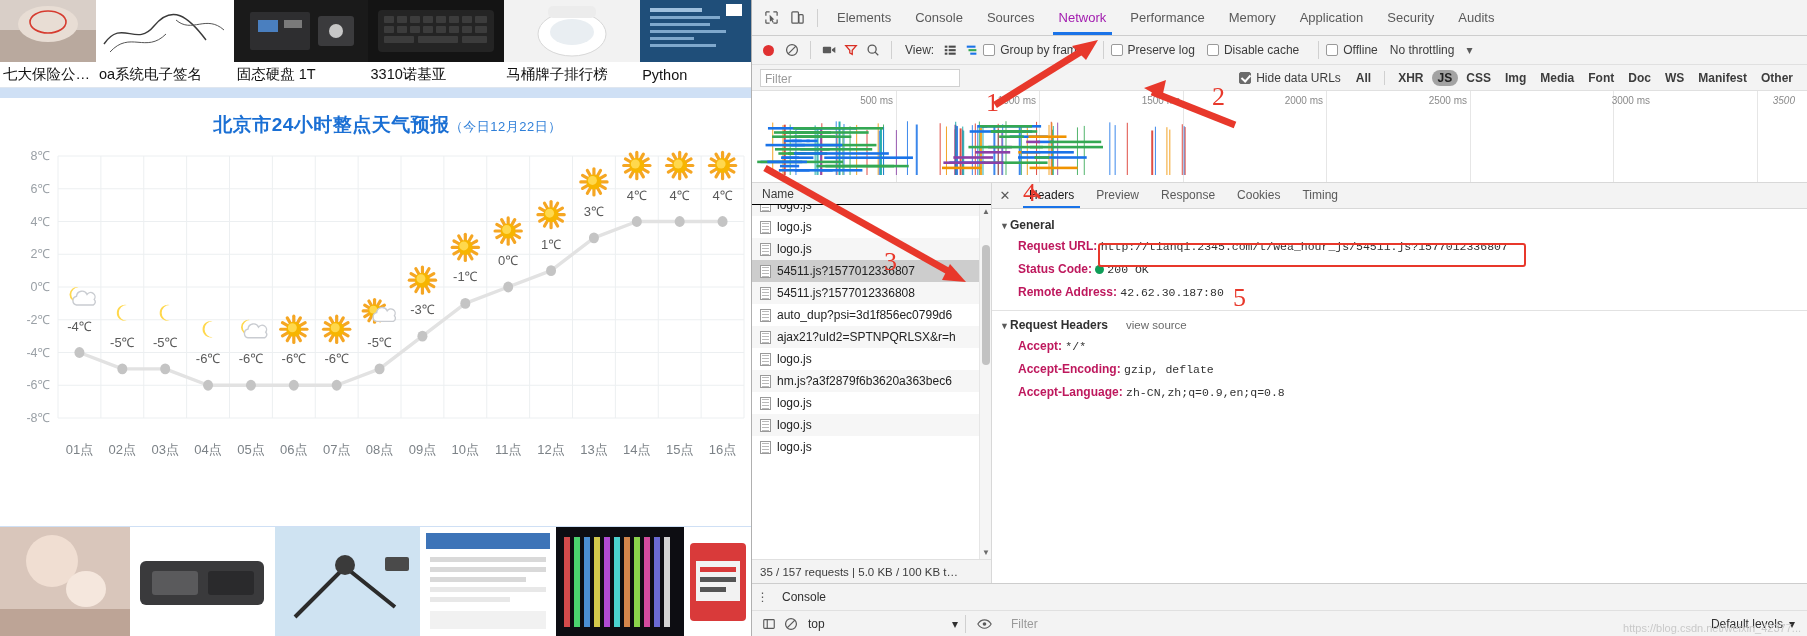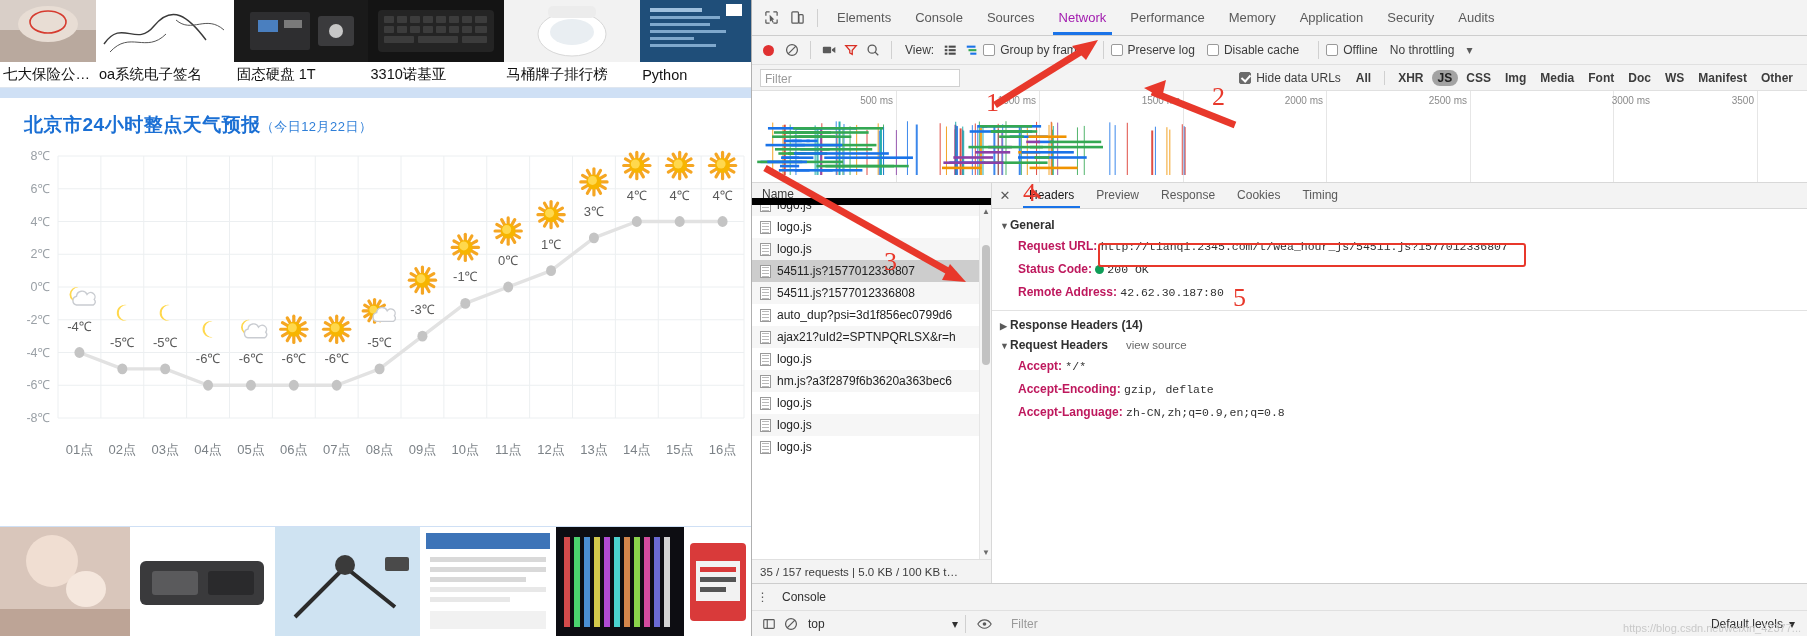--- a/index.html
+++ b/index.html
@@ -20,21 +20,21 @@
   .thumb .ph { width:100%; height:100%; display:block; }
 
   .cardrow { display:flex; height:26px; align-items:center;
              border-bottom:1px solid #dfe6ef; background:#fff; }
   .cardrow .ct { font-size:14.5px; color:#111; white-space:nowrap;
                  overflow:hidden; text-overflow:ellipsis; padding:0 3px; }
 
   .bluebar { height:10px; background:#cfe0f5; }
 
   .wxtitle { padding:14px 0 0 24px; font-size:19px; color:#1a6fd4;
-             font-weight:700; letter-spacing:.5px; }
+             font-weight:700; letter-spacing:.5px;text-align:center; }
   .wxtitle .sub { font-size:13px; font-weight:400; color:#2f7fd8; }
 
   .chartwrap { position:relative; width:752px; height:355px; }
   .chartwrap svg { position:absolute; left:0; top:0; }
 
   .botstrip { position:absolute; left:0; bottom:0; width:752px; height:110px;
               display:flex; border-top:1px solid #cfe0f5; }
   .botstrip .bt { flex:0 0 auto; height:110px; overflow:hidden; position:relative; }
 
   
@@ -86,21 +86,21 @@
   .ov-ticks { position:absolute; inset:0; }
   .ov-tick { position:absolute; top:0; bottom:0; width:1px; background:#e6e6e6; }
   .ov-tlabel { position:absolute; top:4px; font-size:10px; color:#8a8a8a;
                transform:translateX(-100%); padding-right:3px; }
 
   .splitrow { flex:1; display:flex; min-height:0; }
 
   .reqlist { width:240px; background:#fff; border-right:1px solid #d8d8d8;
              display:flex; flex-direction:column; min-height:0; }
   .reqhdr { height:22px; line-height:22px; font-size:12px; color:#3c3c3c;
-            padding-left:10px; border-bottom:7px solid #000000; background:#f3f3f3; }
+            padding-left:10px; border-bottom:1px solid #000000; background:#f3f3f3; }
   .reqscroll { flex:1; overflow:hidden; position:relative; }
   .reqrow { height:22px; display:flex; align-items:center; padding-left:8px;
             font-size:12px; color:#222; white-space:nowrap; }
   .reqrow:nth-child(odd) { background:#f6f6f6; }
   .reqrow.sel { background:#cdcdcd; }
   .jsicon { width:11px; height:13px; margin-right:6px; flex:0 0 auto;
             border:1px solid #9a9a9a; background:#fff; position:relative; }
   .jsicon:before { content:""; position:absolute; left:1px; top:1px; right:1px;
             height:1px; background:#b9b9b9; box-shadow:0 3px 0 #b9b9b9, 0 6px 0 #b9b9b9, 0 9px 0 #b9b9b9; }
   .reqname { overflow:hidden; text-overflow:clip; }
@@ -776,21 +776,21 @@
           <div class="ov-tlabel" style="left: 287px;">1000 ms</div>
           <div class="ov-tick" style="left: 431px;"></div>
           <div class="ov-tlabel" style="left: 431px;">1500 ms</div>
           <div class="ov-tick" style="left: 574px;"></div>
           <div class="ov-tlabel" style="left: 574px;">2000 ms</div>
           <div class="ov-tick" style="left: 718px;"></div>
           <div class="ov-tlabel" style="left: 718px;">2500 ms</div>
           <div class="ov-tick" style="left: 861px;"></div>
           <div class="ov-tlabel" style="left: 901px;">3000 ms</div>
           <div class="ov-tick" style="left: 1005px;"></div>
-          <div class="ov-tlabel" style="left: 1005px;">3500</div>
+          <div class="ov-tlabel" style="left: 1046px; font-style: italic;">3500</div>
         </div>
       <svg id="ovbars" width="1055" height="92" style="position:absolute;left:0;top:0">
           <line x1="225.78257887517148" x2="225.78257887517148" y1="35.60789609053498" y2="84" stroke="#1a73e8" stroke-width="1" opacity="0.85"></line>
           <line x1="205.01234567901236" x2="205.01234567901236" y1="35.06382887517147" y2="84" stroke="#1a73e8" stroke-width="2" opacity="0.85"></line>
           <line x1="269.3449931412894" x2="269.3449931412894" y1="34.1082390260631" y2="84" stroke="#34a853" stroke-width="1" opacity="0.85"></line>
           <line x1="299.2743484224966" x2="299.2743484224966" y1="30.765817901234566" y2="84" stroke="#d93025" stroke-width="1" opacity="0.85"></line>
           <line x1="305.66460905349794" x2="305.66460905349794" y1="31.57977537722908" y2="84" stroke="#8a3fa8" stroke-width="1" opacity="0.85"></line>
           <line x1="87.5281207133059" x2="87.5281207133059" y1="30.500728737997257" y2="84" stroke="#00a0a0" stroke-width="2" opacity="0.85"></line>
           <line x1="63.136488340192045" x2="63.136488340192045" y1="34.44225823045267" y2="84" stroke="#00a0a0" stroke-width="1" opacity="0.85"></line>
           <line x1="194.46502057613168" x2="194.46502057613168" y1="35.503129286694104" y2="84" stroke="#f09300" stroke-width="1" opacity="0.85"></line>
@@ -1002,23 +1002,20 @@
           <div class="kv">
             <span class="k">Status Code:</span>
             <span class="greendot"></span><span class="v">200  OK</span>
           </div>
           <div class="kv">
             <span class="k">Remote Address:</span>
             <span class="v">42.62.30.187:80</span>
           </div>
           <div class="hr"></div>
           <div class="sec">
-            <span class="tri">▶</span><span>Response Headers (14)</span>
-          </div>
-          <div class="sec">
             <span class="tri">▼</span><span>Request Headers</span><span class="viewsrc">view source</span>
           </div>
           <div class="kv">
             <span class="k">Accept:</span>
             <span class="v">*/*</span>
           </div>
           <div class="kv">
             <span class="k">Accept-Encoding:</span>
             <span class="v">gzip, deflate</span>
           </div>

